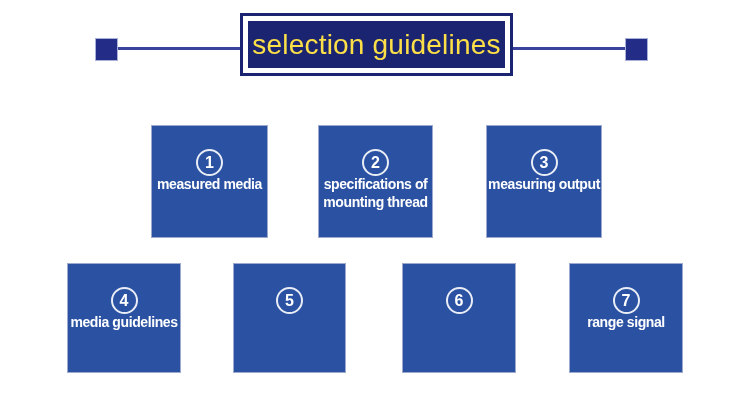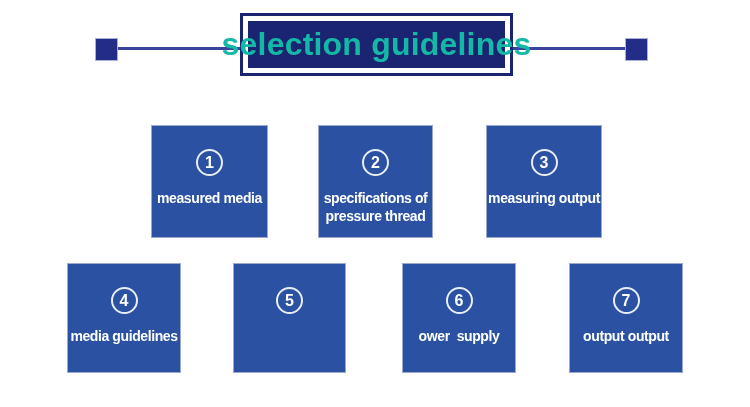--- a/index.html
+++ b/index.html
@@ -31,23 +31,23 @@
   }
   .title-inner {
     width: 100%;
     height: 100%;
     background: #1b2470;
     display: flex;
     align-items: center;
     justify-content: center;
   }
   .title-text {
-    color: #14b8a6;
-    font-size: 32px;
-    font-weight: bold;
+    color: #fde047;
+    font-size: 28px;
+    font-weight: normal;
     letter-spacing: 0.2px;
     white-space: nowrap;
   }
 
   
   .connector {
     position: absolute;
     top: 47px;
     height: 3px;
     background: #3a449c;
@@ -89,21 +89,20 @@
     border-radius: 50%;
     display: flex;
     align-items: center;
     justify-content: center;
     color: #ffffff;
     font-size: 16px;
     font-weight: bold;
     line-height: 1;
   }
   .gbox .gbox-label {
-    margin-top: 14px;
     color: #ffffff;
     font-size: 14px;
     font-weight: bold;
     letter-spacing: -0.4px;
     line-height: 1.25;
     text-align: center;
     white-space: pre-wrap;
     width: 112px;
   }
 
@@ -134,36 +133,35 @@
   <div class="connector right"></div>
   <div class="end-square right"></div>
 
   <div class="gbox b1">
     <span class="num-circle">1</span>
     <span class="gbox-label">measured media</span>
   </div>
   <div class="gbox b2">
     <span class="num-circle">2</span>
     <span class="gbox-label">specifications of
-pressure thread</span>
+mounting thread</span>
   </div>
   <div class="gbox b3">
     <span class="num-circle">3</span>
     <span class="gbox-label">measuring output</span>
   </div>
 
   <div class="gbox b4">
     <span class="num-circle">4</span>
     <span class="gbox-label">media guidelines</span>
   </div>
   <div class="gbox b5">
     <span class="num-circle">5</span>
   </div>
   <div class="gbox b6">
     <span class="num-circle">6</span>
-    <span class="gbox-label">ower  supply</span>
   </div>
   <div class="gbox b7">
     <span class="num-circle">7</span>
-    <span class="gbox-label">output output</span>
+    <span class="gbox-label">range signal</span>
   </div>
 
 </div>
 
 </body></html>

